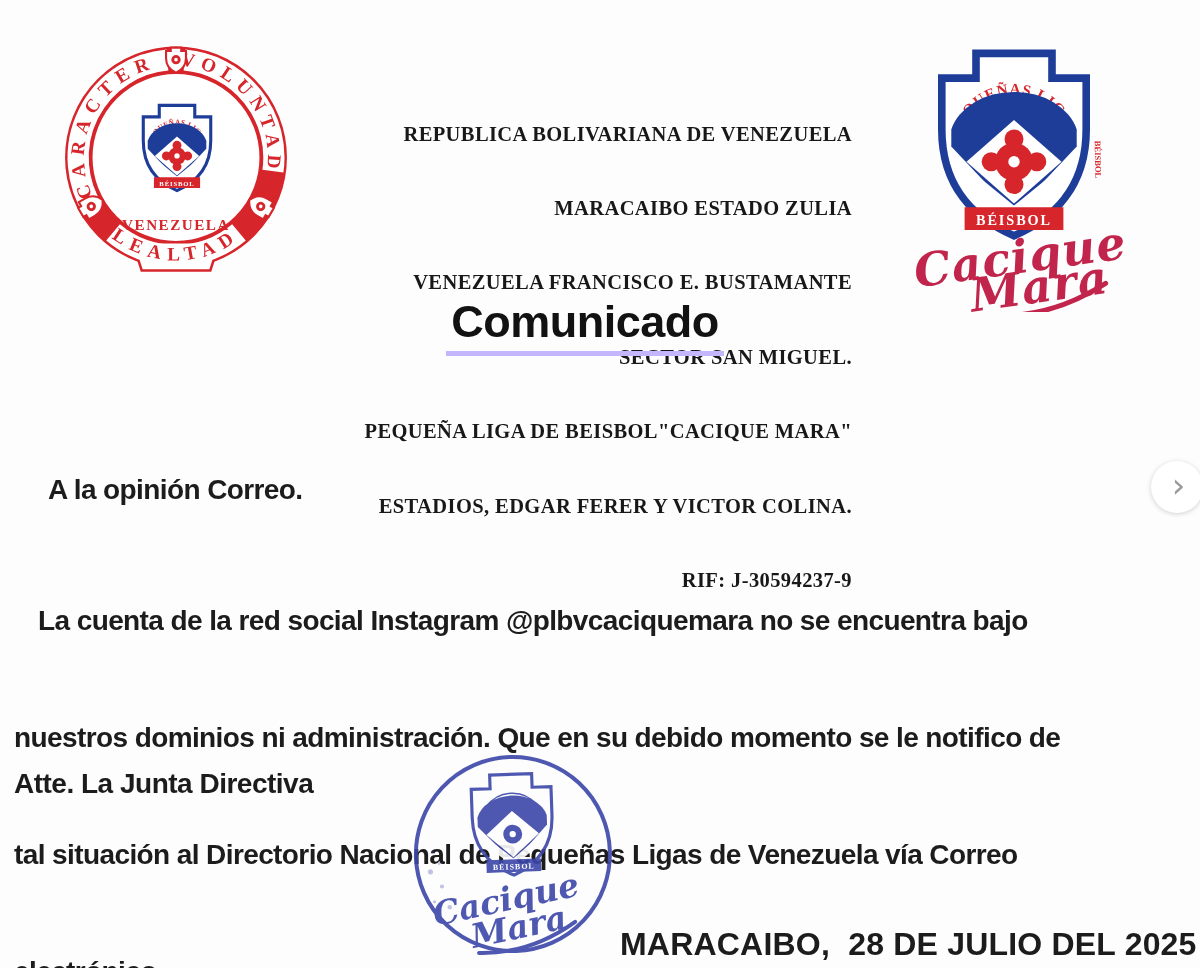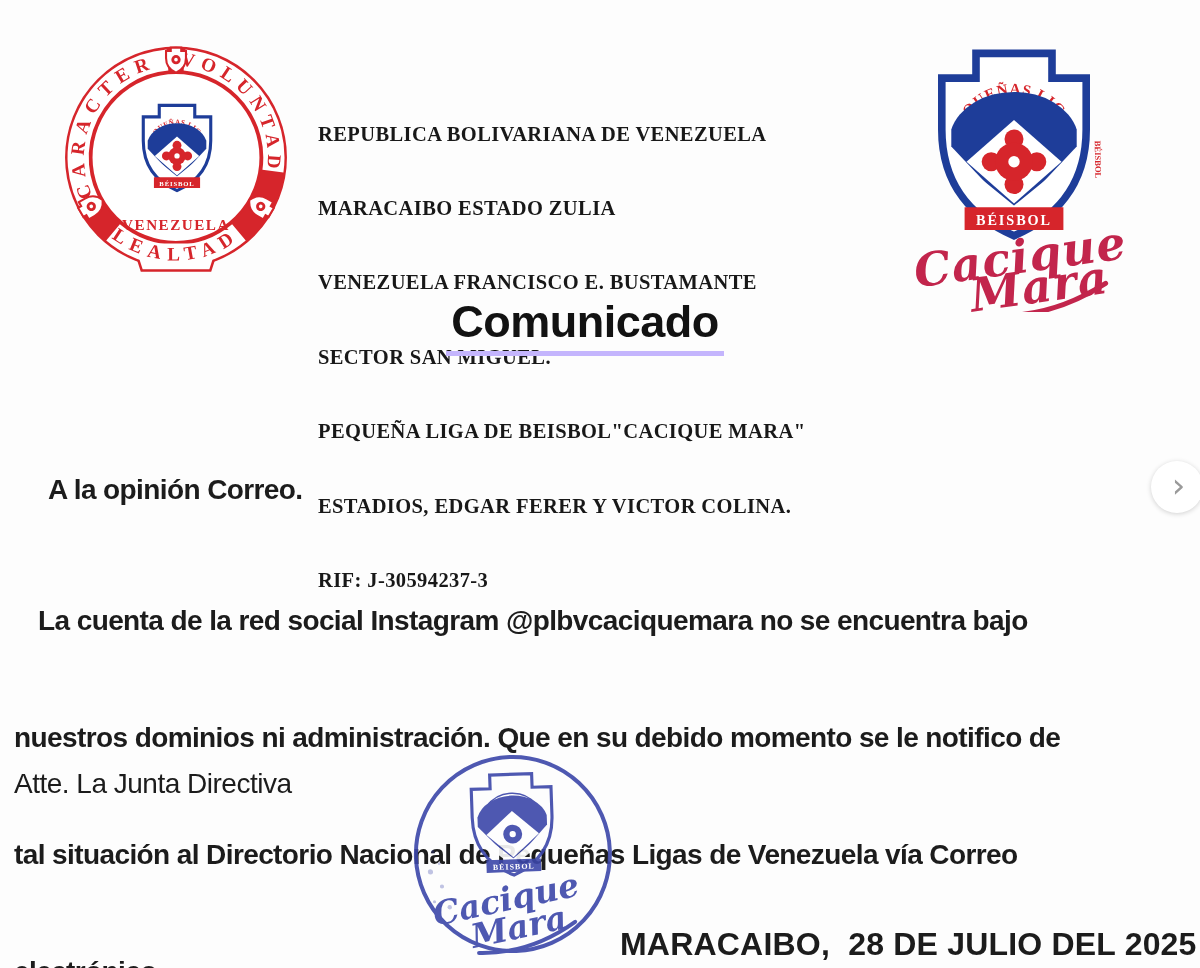--- a/index.html
+++ b/index.html
@@ -8,21 +8,21 @@
   .page {
     position:relative; width:1200px; height:968px;
     background:#fdfdfd; overflow:hidden;
   }
 
   
   .logo-left { position:absolute; left:60px; top:36px; width:232px; height:240px; }
   .logo-right { position:absolute; left:893px; top:40px; width:240px; height:272px; }
   .header-block {
     position:absolute; left:318px; top:72px; width:534px;
-    text-align:left;
+    text-align:right;
     font-family:"Liberation Serif", serif;
     font-weight:700; font-size:20.5px; line-height:24.8px;
     color:#181818; letter-spacing:0.4px;
     white-space:pre;
   }
 
   
   .title-wrap { position:absolute; left:0; top:296px; width:1170px; text-align:center; }
   .title {
     display:inline-block;
@@ -36,21 +36,21 @@
     font-size:28px; font-weight:700; color:#1c1c1c;
     letter-spacing:-0.6px; line-height:39px; white-space:pre;
   }
   .bline { height:39px; }
   .ind-a { padding-left:34px; }
   .ind-b { padding-left:24px; }
   .gap-after { margin-bottom:14px; }
 
   .signature {
     position:absolute; left:14px; top:768px;
-    font-size:28px; font-weight:400; color:#1c1c1c; letter-spacing:-0.5px;
+    font-size:28px; font-weight:700; color:#1c1c1c; letter-spacing:-0.5px;
     white-space:pre;
   }
   .date-line {
     position:absolute; left:620px; top:926px;
     font-size:32px; font-weight:700; color:#1c1c1c; letter-spacing:0.2px;
     white-space:pre;
   }
 
   
   .stamp { position:absolute; left:403px; top:753px; width:220px; height:208px; opacity:0.9; transform:rotate(-2deg); }
@@ -144,21 +144,21 @@
     <text x="115" y="191" text-anchor="middle" font-size="15" font-weight="bold" fill="#d6252b" letter-spacing="1.5">VENEZUELA</text>
   </svg>
 
   <div class="header-block">
     <div>REPUBLICA BOLIVARIANA DE VENEZUELA</div>
     <div>MARACAIBO ESTADO ZULIA</div>
     <div>VENEZUELA FRANCISCO E. BUSTAMANTE</div>
     <div>SECTOR SAN MIGUEL.</div>
     <div>PEQUEÑA LIGA DE BEISBOL"CACIQUE MARA"</div>
     <div>ESTADIOS, EDGAR FERER Y VICTOR COLINA.</div>
-    <div>RIF: J-30594237-3</div>
+    <div>RIF: J-30594237-9</div>
   </div>
 
   <svg class="logo-right" viewBox="0 0 240 272">
     <g transform="translate(26,2) scale(1.9)">
       <use href="#keystone" fill="#ffffff" stroke="#1e3d99" stroke-width="4"></use>
       <text font-size="8" font-weight="bold" fill="#d6252b" letter-spacing="0.5">
         <textPath href="#arcSmall" startOffset="50%" text-anchor="middle">PEQUEÑAS LIGAS</textPath>
       </text>
       <path d="M17,46 A34,26 0 0 1 83,46 L83,55 L50,90 L17,55 Z" fill="#1e3d99"></path>
       <path d="M50,41 L75,63 L50,85 L25,63 Z" fill="#ffffff"></path>

